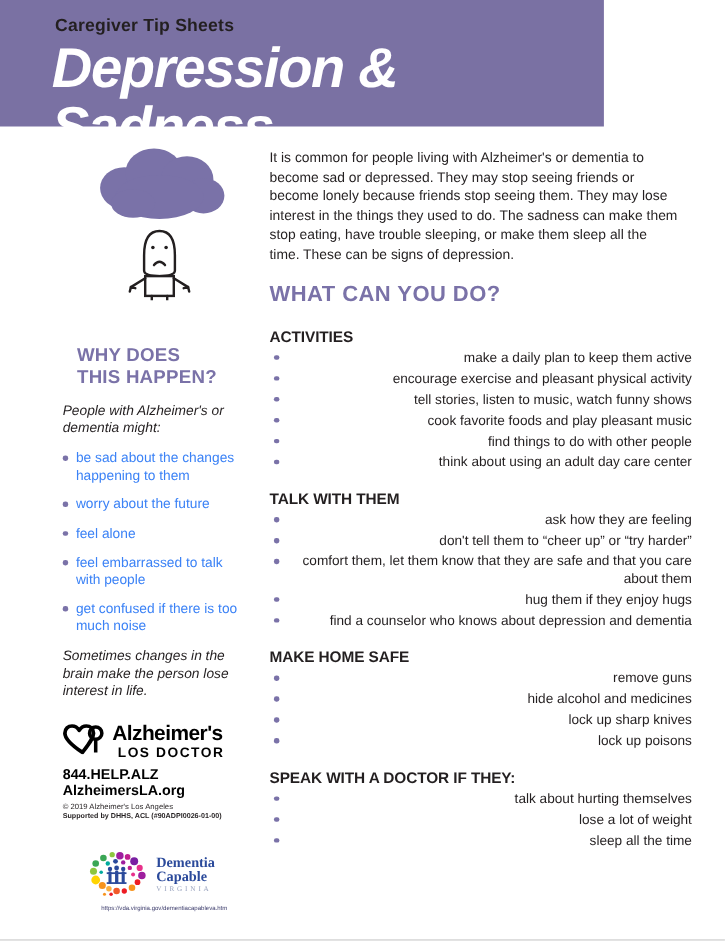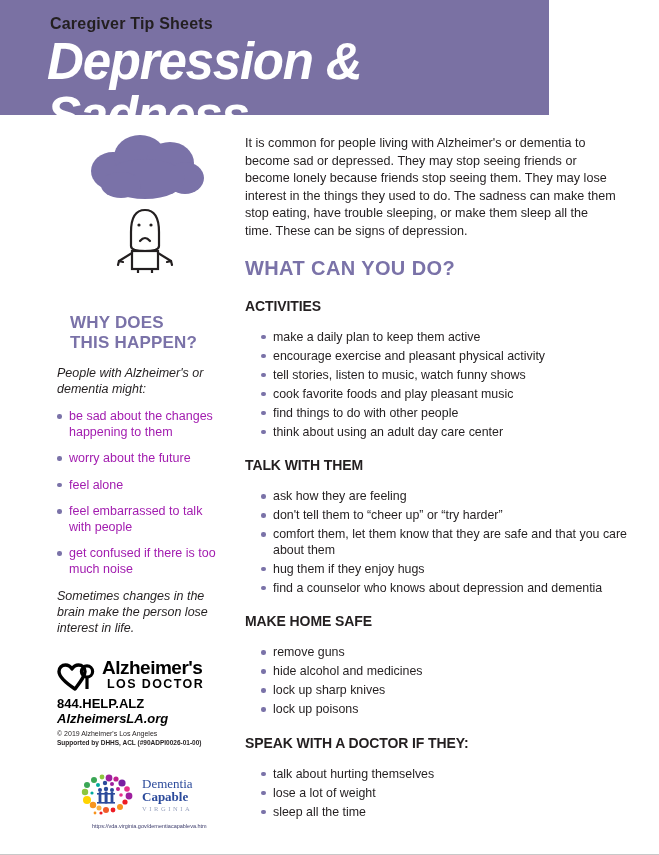--- a/index.html
+++ b/index.html
@@ -48,66 +48,66 @@
     color:#7a72a8;font-size:17px;font-weight:bold;
     line-height:20px;margin:40px 0 0 70px;letter-spacing:.2px;
   }
   .side-italic{
     font-style:italic;font-size:12.5px;line-height:16px;
     margin:12px 0 0 57px;width:165px;color:#231f20;
   }
   ul.side-list{list-style:none;margin:12px 0 0 57px;padding:0;width:170px;}
   ul.side-list li{
     position:relative;padding-left:12px;margin-bottom:11px;
-    font-size:12.5px;line-height:15.5px;color:#a21caf;
+    font-size:12.5px;line-height:15.5px;color:#3b82f6;
   }
   ul.side-list li:before{
     content:"";position:absolute;left:0;top:5px;
     width:4.5px;height:4.5px;border-radius:50%;background:#7a72a8;
   }
   .side-italic2{
     font-style:italic;font-size:12.5px;line-height:16px;
     margin:10px 0 0 57px;width:175px;
   }
 
   
   .logo-block{margin:22px 0 0 57px;width:180px;}
-  .alz-row{display:flex;align-items:flex-end;}
+  .alz-row{display:flex;align-items:flex-start;}
   .alz-mark{width:40px;height:28px;flex:none;}
   .alz-words{margin-left:5px;}
   .alz-name{font-size:19px;font-weight:bold;line-height:19px;letter-spacing:-.5px;color:#000;}
   .alz-sub{font-size:12.5px;font-weight:bold;letter-spacing:1.4px;line-height:14px;color:#000;margin-left:5px;}
   .alz-phone{font-size:13px;font-weight:bold;line-height:15px;margin-top:5px;color:#000;}
-  .alz-site{font-size:13px;font-weight:bold;line-height:15px;color:#000;font-style:italic;}
+  .alz-site{font-size:13px;font-weight:bold;line-height:15px;color:#000;}
   .alz-fine{font-size:7px;line-height:9px;margin-top:3px;color:#231f20;}
   .alz-fine2{font-size:6.5px;line-height:9px;color:#231f20;font-weight:bold;}
 
   .dcv-block{margin:26px 0 0 80px;width:150px;}
   .dcv-row{display:flex;align-items:center;}
   .dcv-words{margin-left:4px;}
-  .dcv-n1{font-family:"Liberation Serif", serif;font-size:13px;font-weight:normal;color:#2b4a9b;line-height:13.5px;}
+  .dcv-n1{font-family:"Liberation Serif", serif;font-size:13px;font-weight:bold;color:#2b4a9b;line-height:13.5px;}
   .dcv-n2{font-family:"Liberation Serif", serif;font-size:13px;font-weight:bold;color:#2b4a9b;line-height:13.5px;}
   .dcv-n3{font-family:"Liberation Serif", serif;font-size:6.5px;letter-spacing:2.6px;color:#9aa4bf;line-height:10px;}
   .dcv-url{font-size:5.5px;color:#3b3b6b;margin:6px 0 0 12px;}
 
   
   .intro{
     margin:20px 0 0 0;width:372px;
     font-size:12.6px;line-height:17.6px;color:#231f20;
   }
   .main-head{
     color:#7a72a8;font-size:20px;font-weight:bold;
     letter-spacing:.4px;margin:16px 0 0 0;
   }
   .sec-head{
     font-size:14px;font-weight:bold;color:#231f20;
     letter-spacing:-.1px;margin:17px 0 3px 0;
   }
   .sec-head.first{margin-top:18px;}
-  ul.main-list{list-style:none;margin:16px;padding:0;width:380px;}
+  ul.main-list{list-style:none;margin:4px;padding:0;width:380px;text-align:right;}
   ul.main-list li{
     position:relative;padding-left:12px;margin-bottom:3.5px;
     font-size:12.4px;line-height:15.5px;color:#231f20;
   }
   ul.main-list li:before{
     content:"";position:absolute;left:0;top:5px;
     width:4.5px;height:4.5px;border-radius:50%;background:#7a72a8;
   }
 </style>
 </head>

